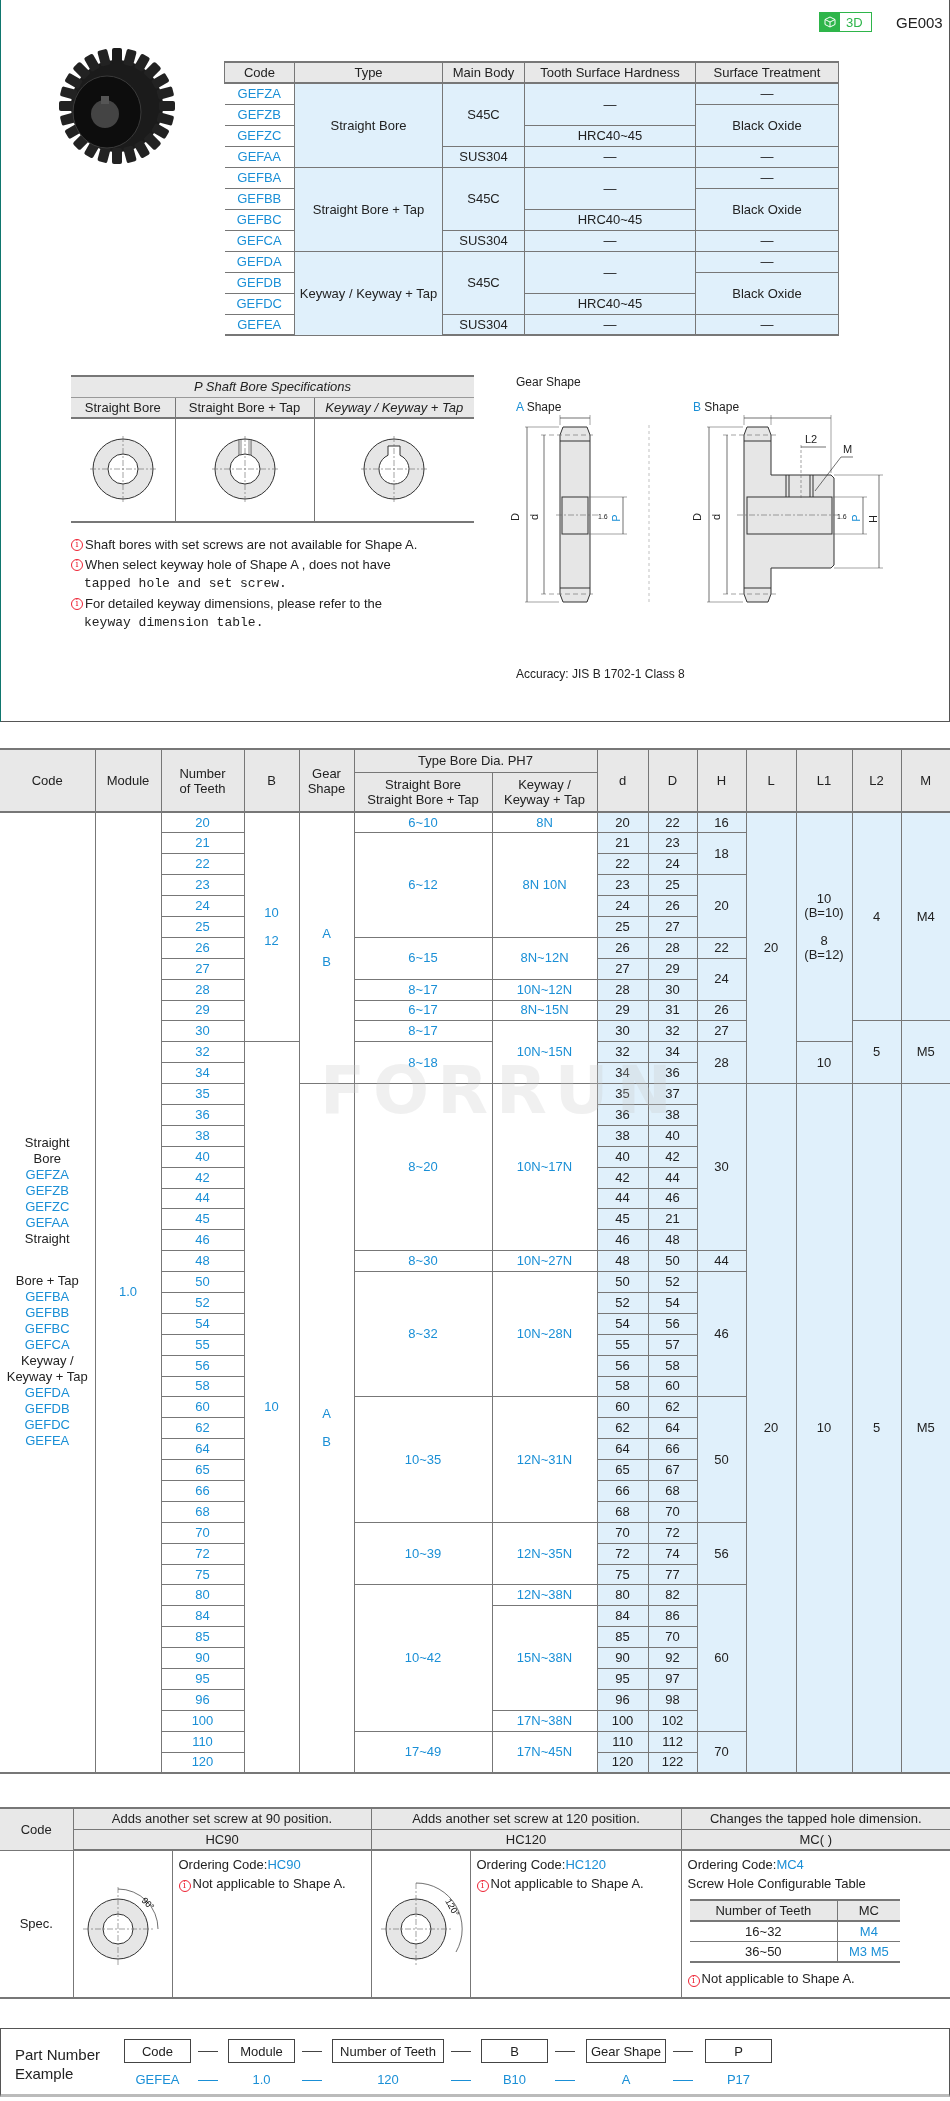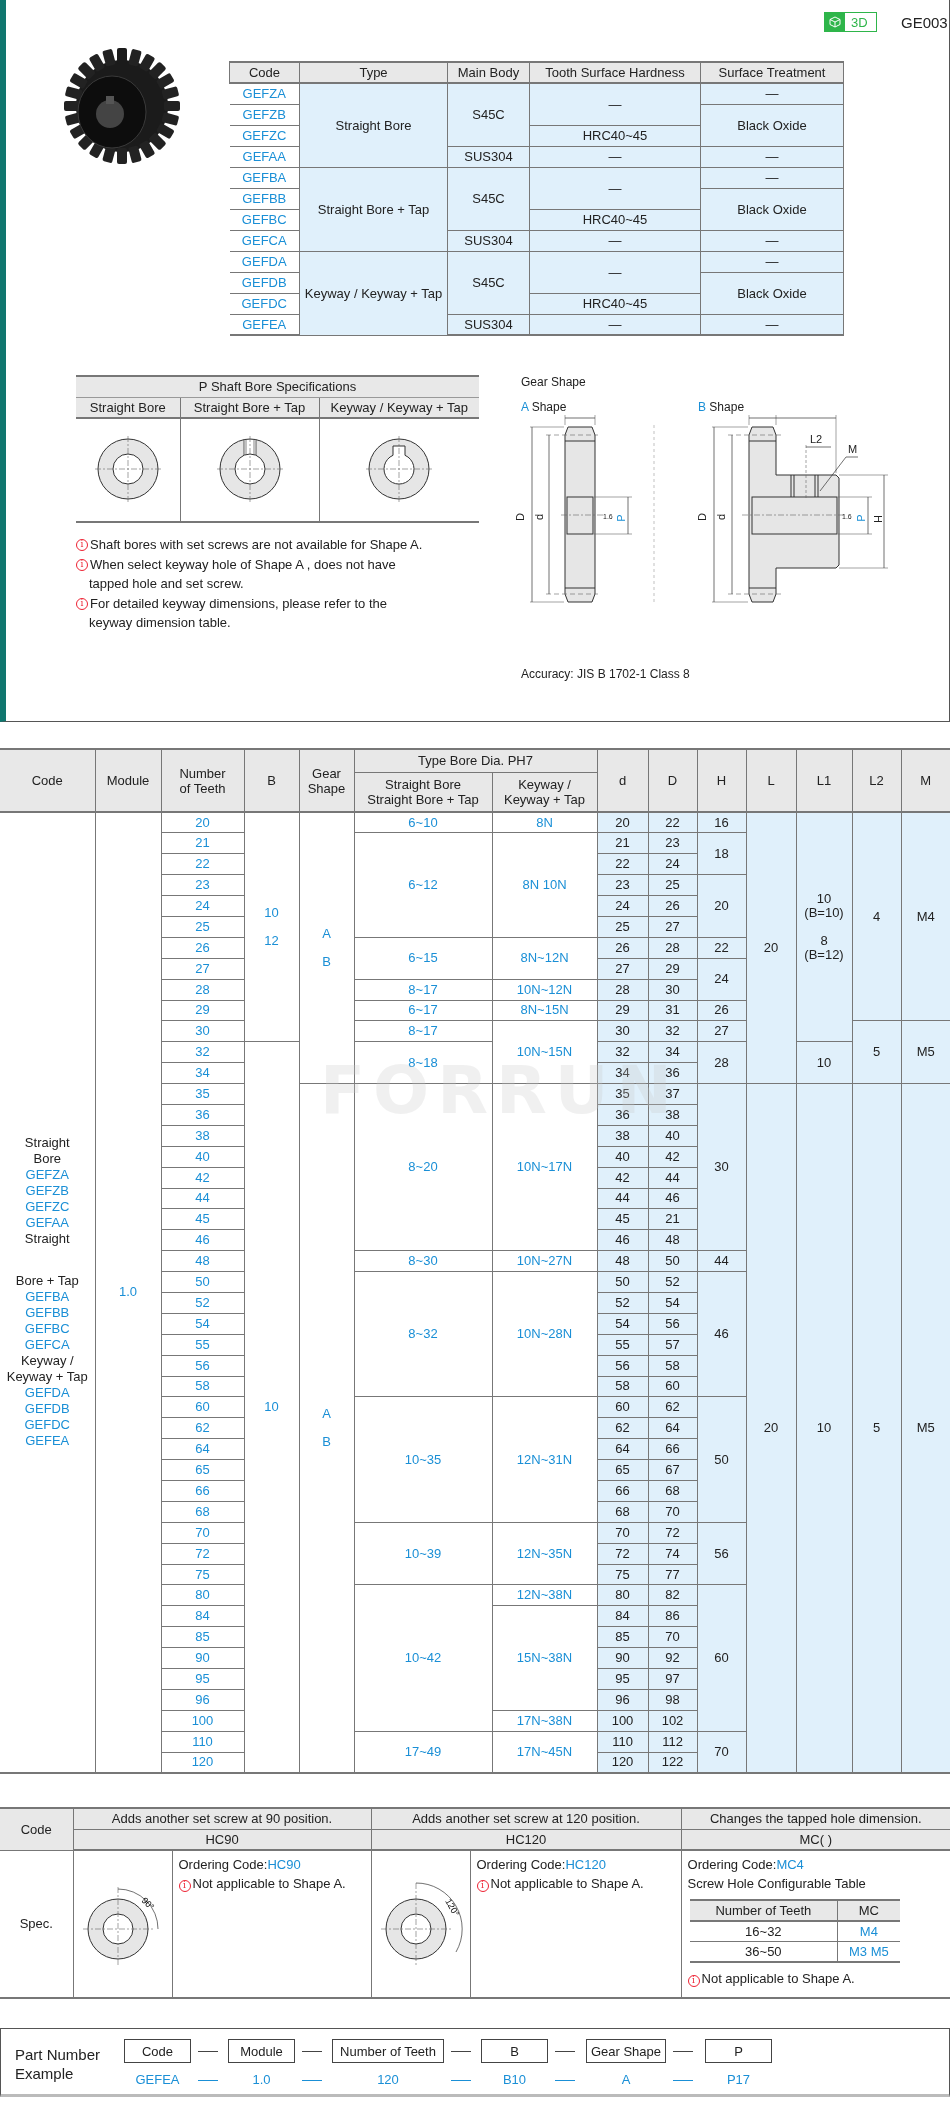--- a/index.html
+++ b/index.html
@@ -1,44 +1,44 @@
 <!DOCTYPE html>
 <html><head>
 <meta charset="utf-8">
 <style>
   * { box-sizing: border-box; margin: 0; padding: 0; }
   body { width: 950px; height: 2101px; background: #fff; font-family: "Liberation Sans", sans-serif; color: #222; font-size: 13px; position: relative; overflow: hidden; }
   .blue { color: #1a8fd6; }
-  .panel-top { position: absolute; left: 0; top: 0; width: 950px; height: 722px; border: 1px solid #555; border-top: none; border-left: 6px solid #0f766e; padding-left: 19px; }
+  .panel-top { position: absolute; left: 0; top: 0; width: 950px; height: 722px; border: 1px solid #555; border-top: none; border-left: 1px solid #0f766e; padding-left: 19px; }
   .badge3d { position: absolute; left: 818px; top: 12px; height: 20px; border: 1px solid #2eb54a; display: flex; align-items: center; }
   .badge3d .ic { width: 20px; height: 18px; background: #2eb54a; display: flex; align-items: center; justify-content: center; }
   .badge3d .tx { color: #2eb54a; font-size: 13px; padding: 0 8px 0 6px; }
   .code-id { position: absolute; left: 895px; top: 14px; font-size: 15px; color: #222; }
   .gear-img { position: absolute; left: 50px; top: 40px; width: 130px; height: 130px; }
 
   table { border-collapse: collapse; }
   .t1 { position: absolute; left: 223px; top: 61px; width: 615px; font-size: 13px; }
   .t1 th { background: #e8e8e8; font-weight: normal; height: 21px; border-left: 1px solid #777; border-right: 1px solid #777; border-top: 2px solid #777; border-bottom: 2px solid #777; }
   .t1 td { height: 21px; text-align: center; border: 1px solid #777; }
   .t1 td.lb { background: #e0f0fb; }
   .t1 td.code { background: #fff; color: #1a8fd6; border-left: none; }
   .t1 tr:last-child td { border-bottom: 2px solid #777; }
 
   .t2 { position: absolute; left: 70px; top: 375px; width: 403px; }
   .t2 th { background: #e8e8e8; font-weight: normal; height: 21px; border-left: 1px solid #777; border-right: 1px solid #777; }
   .t2 tr:first-child th { border-top: 2px solid #777; border-bottom: 1px solid #999; }
   .t2 tr:nth-child(2) th { border-bottom: 2px solid #777; }
   .t2 td { height: 104px; border-left: 1px solid #777; border-right: 1px solid #777; border-bottom: 2px solid #777; text-align: center; }
   .t2 th:first-child, .t2 td:first-child { border-left: none; }
-  .t2 th:last-child, .t2 td:last-child { border-right: none; }
+  .t2 th:last-child, .t2 td:last-child { border-right: none; font-style: italic; }
 
   .notes { position: absolute; left: 70px; top: 535px; font-size: 13px; line-height: 19.5px; }
   .note { display: flex; }
   .info-icon { display: inline-flex; width: 12px; height: 12px; border: 1px solid #e23; border-radius: 50%; color: #e23; font-size: 9px; align-items: center; justify-content: center; margin-top: 4px; margin-right: 2px; flex-shrink: 0; font-family: "DejaVu Serif", serif; }
-  .note-ind { padding-left: 13px; }
+  .note-ind { padding-left: 13px; font-family: Liberation Mono, monospace; }
 
   .gs-title { position: absolute; left: 515px; top: 375px; font-size: 12px; }
   .gs-a { position: absolute; left: 515px; top: 400px; font-size: 12px; }
   .gs-b { position: absolute; left: 692px; top: 400px; font-size: 12px; }
   .gs-svg { position: absolute; left: 500px; top: 415px; }
   .accuracy { position: absolute; left: 515px; top: 667px; font-size: 12px; }
 
   
   .bt { position: absolute; left: 0; top: 748px; width: 950px; font-size: 13px; table-layout: fixed; }
   .bt th { background: #e8e8e8; font-weight: normal; border: 1px solid #777; line-height: 15px; }

